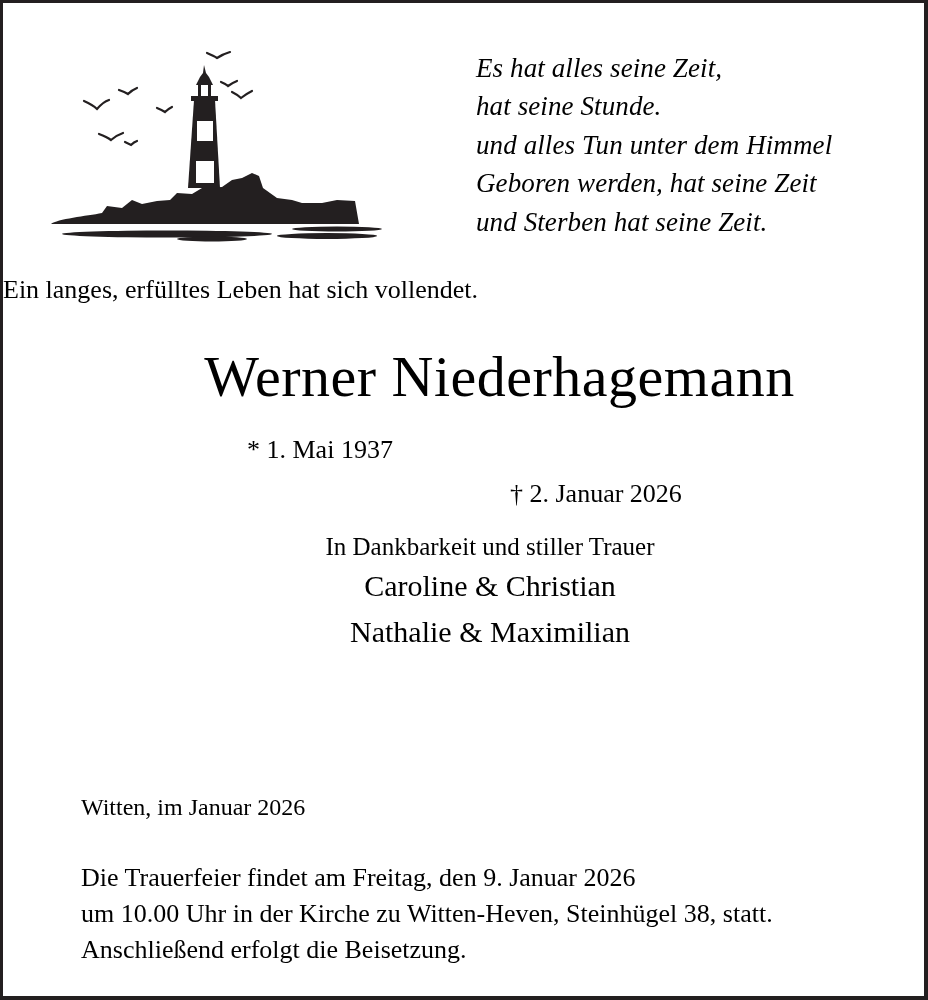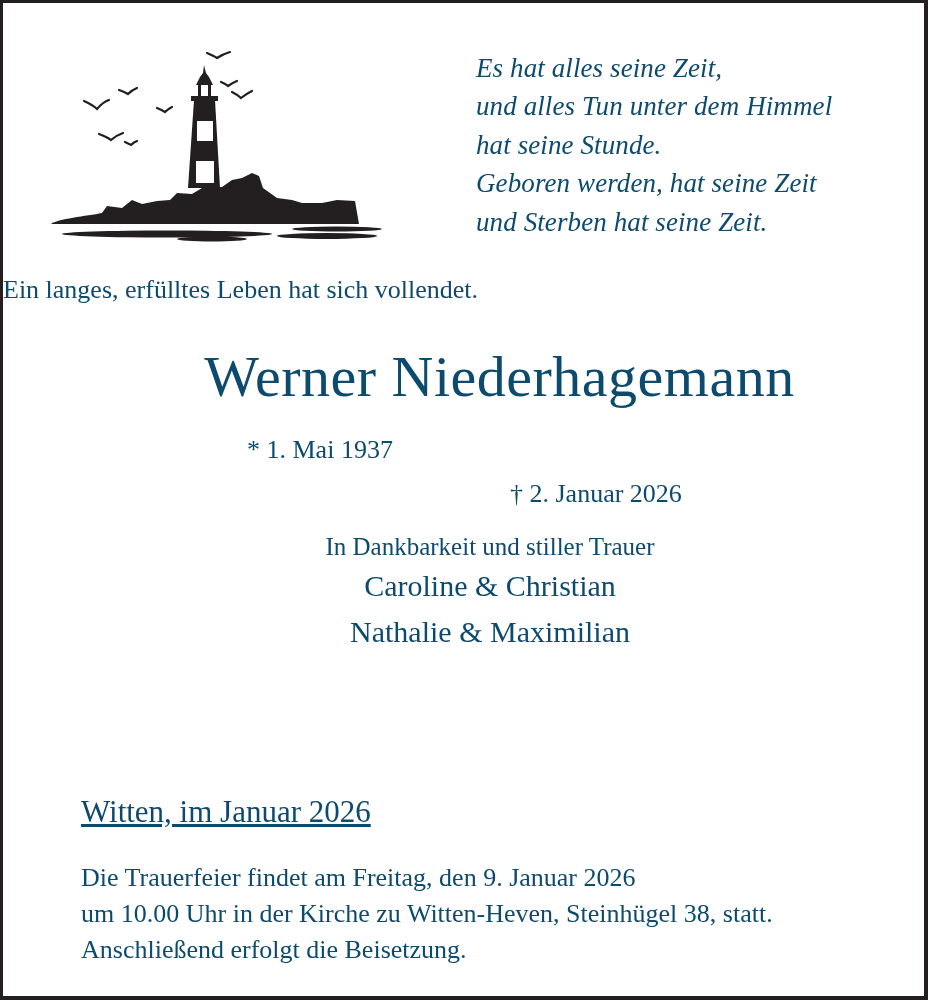--- a/index.html
+++ b/index.html
@@ -3,39 +3,39 @@
 <meta charset="utf-8">
 <style>
   html, body { margin: 0; padding: 0; background: #ffffff; }
   body { width: 928px; height: 1000px; overflow: hidden; }
   .frame {
     position: absolute; left: 0; top: 0;
     width: 928px; height: 1000px; box-sizing: border-box;
     border-left: 3px solid #231f20; border-top: 3px solid #231f20;
     border-right: 4px solid #231f20; border-bottom: 4px solid #231f20;
     background: #fff;
-    color: #0c4a6e;
+    color: #000000;
     font-family: "Liberation Serif", "DejaVu Serif", serif;
   }
   .abs { position: absolute; white-space: nowrap; }
   .lighthouse { position: absolute; left: 44px; top: 45px; width: 336px; height: 195px; }
   .verse {
     position: absolute; left: 473px; top: 46px;
     font-style: italic; font-size: 27px; line-height: 38.4px;
     letter-spacing: 0.1px;
   }
   .verse div { white-space: nowrap; }
   .intro { left: 0; width: 921px; text-align: left; top: 272px; font-size: 26px; }
   .name { left: 0; width: 921px; text-align: center; top: 340px; font-size: 58px; letter-spacing: 0.5px; padding-left: 36px; }
   .born { left: 244px; top: 432px; font-size: 26px; }
   .died { left: 507px; top: 432px; font-size: 26px; margin-top: 44px; }
   .mourners { position: absolute; left: 0; width: 910px; top: 528px; text-align: center; padding-left: 32px; }
   .mourners .lead { font-size: 25px; line-height: 32px; }
   .mourners .fam { font-size: 30px; line-height: 46px; }
-  .place { left: 78px; top: 791px; font-size: 31px; text-decoration: underline; }
+  .place { left: 78px; top: 791px; font-size: 24px; }
   .service { position: absolute; left: 78px; top: 857px; font-size: 26px; line-height: 36px; }
   .service div { white-space: nowrap; }
 </style>
 </head>
 <body>
 
 <div class="frame">
 
   <svg class="lighthouse" viewBox="0 0 336 195">
     <g fill="#231f20" stroke="none">
@@ -69,22 +69,22 @@
       <path d="M52,86 Q60,89 64,92 Q70,87 76,85"></path>
       <path d="M78,94 Q82,96 84,97 Q87,94 90,93"></path>
       <path d="M160,5 Q167,8 170,10 Q176,6 183,4"></path>
       <path d="M174,34 Q179,36 181,38 Q185,35 190,33"></path>
       <path d="M185,44 Q191,47 194,50 Q199,46 205,43"></path>
     </g>
   </svg>
 
   <div class="verse">
     <div>Es hat alles seine Zeit,</div>
+    <div>hat seine Stunde.</div>
     <div>und alles Tun unter dem Himmel</div>
-    <div>hat seine Stunde.</div>
     <div>Geboren werden, hat seine Zeit</div>
     <div>und Sterben hat seine Zeit.</div>
   </div>
 
   <div class="abs intro">Ein langes, erfülltes Leben hat sich vollendet.</div>
 
   <div class="abs name">Werner Niederhagemann</div>
 
   <div class="abs born">* 1. Mai 1937</div>
   <div class="abs died">† 2. Januar 2026</div>

